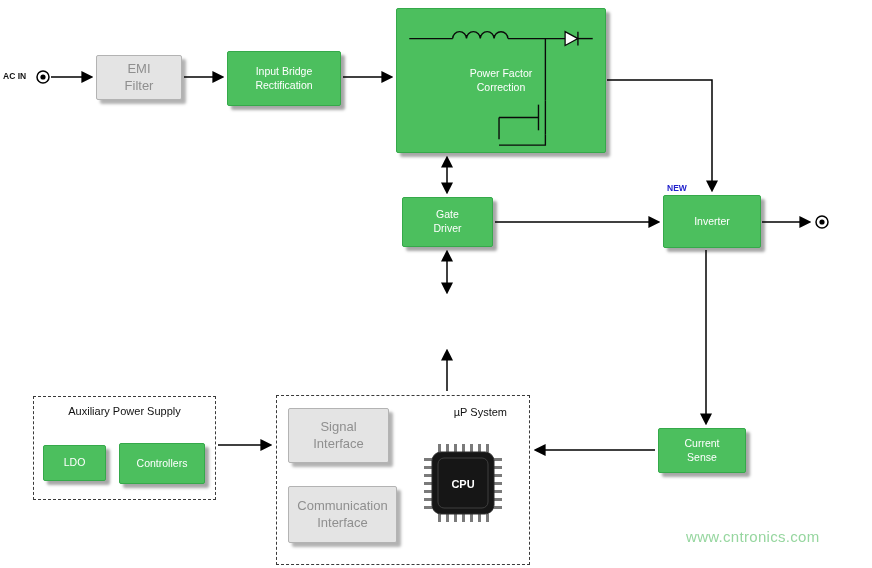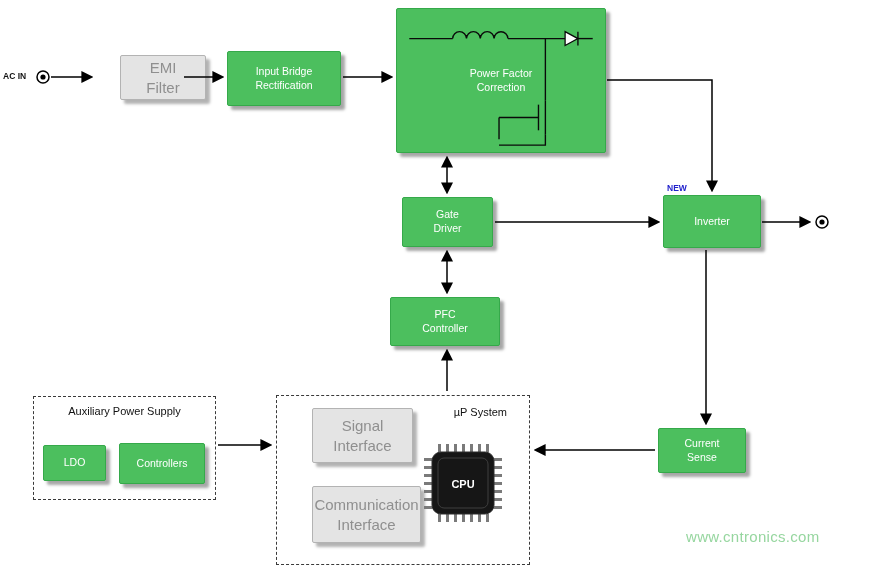--- a/index.html
+++ b/index.html
@@ -11,21 +11,21 @@
     position:absolute;display:flex;align-items:center;justify-content:center;
     text-align:center;border-radius:2px;box-sizing:border-box;
   }
   .green{
     background:#4cbf5e;border:1px solid #35a94a;color:#fff;
     font-weight:normal;font-size:10.5px;
     box-shadow:4px 4px 3px rgba(0,0,0,0.35);
   }
   .gray{
     background:#e4e4e4;border:1px solid #b3b3b3;color:#8f8f8f;
-    font-size:15px;box-shadow:4px 4px 3px rgba(0,0,0,0.3);margin-left:24px;
+    font-size:13px;box-shadow:4px 4px 3px rgba(0,0,0,0.3);
   }
   .lbl{white-space:pre-line;line-height:1.3;padding:2px;}
   .dashed-box{
     position:absolute;border:1.5px dashed #3a3a3a;box-sizing:border-box;background:transparent;
   }
   .box-title{position:absolute;font-size:11px;color:#111;}
   .tag{position:absolute;font-weight:bold;}
   .overlay{position:absolute;left:0;top:0;pointer-events:none;z-index:6;}
   .inner-svg{position:absolute;left:0;top:0;width:100%;height:100%;}
   .terminal{position:absolute;}
@@ -84,24 +84,20 @@
   <div class="block green" style="left:663px;top:195px;width:98px;height:53px;">
     <span class="lbl">Inverter</span>
   </div>
 
   <svg class="terminal" style="left:814px;top:214px;" width="16" height="16">
     <circle cx="8" cy="8" r="6" fill="#fff" stroke="#000" stroke-width="1.5"></circle>
     <circle cx="8" cy="8" r="2.6" fill="#000"></circle>
   </svg>
   <div class="tag" style="left:836px;top:216px;font-size:10.5px;">Motor</div>
 
-  <div class="block green" style="left:390px;top:297px;width:110px;height:49px;">
-    <span class="lbl">PFC
-Controller</span>
-  </div>
 
   <div class="block green" style="left:658px;top:428px;width:88px;height:45px;">
     <span class="lbl">Current
 Sense</span>
   </div>
 
   <div class="dashed-box" style="left:33px;top:396px;width:183px;height:104px;">
     <div class="box-title" style="left:0;right:0;top:8px;text-align:center;">Auxiliary Power Supply</div>
   </div>
   <div class="block green" style="left:43px;top:445px;width:63px;height:36px;">

